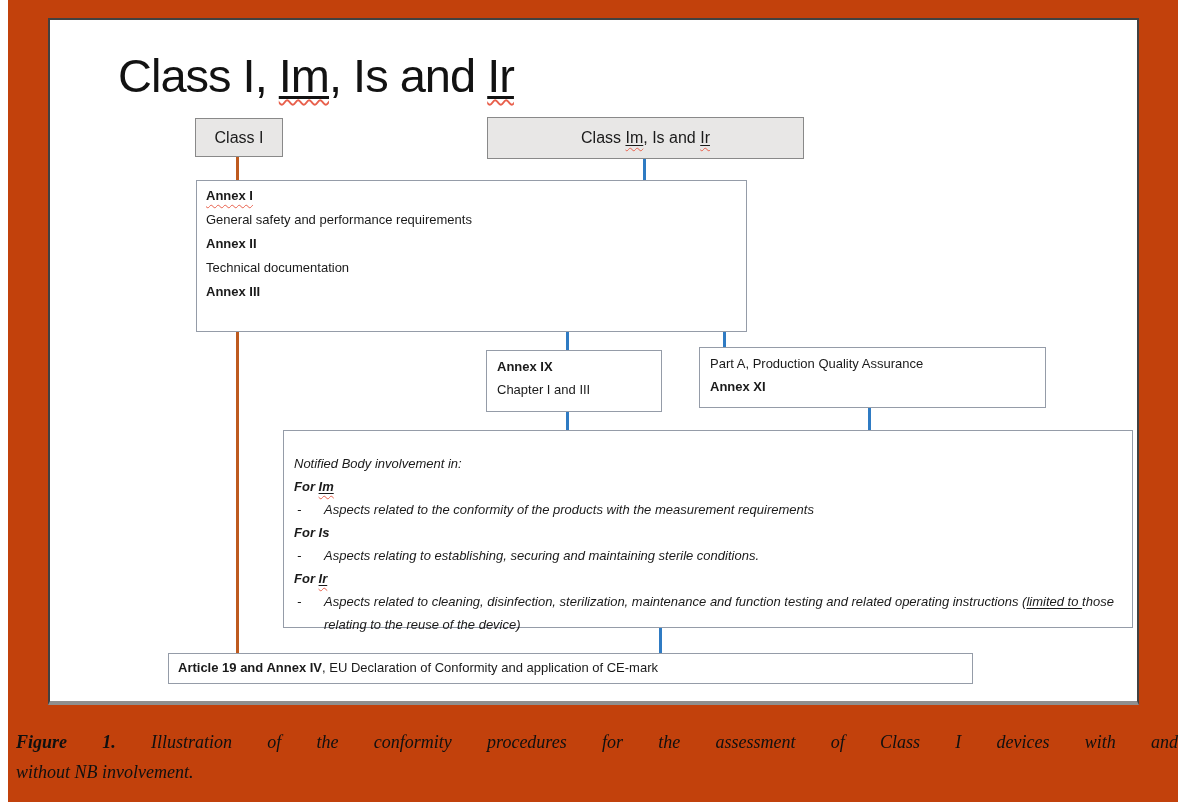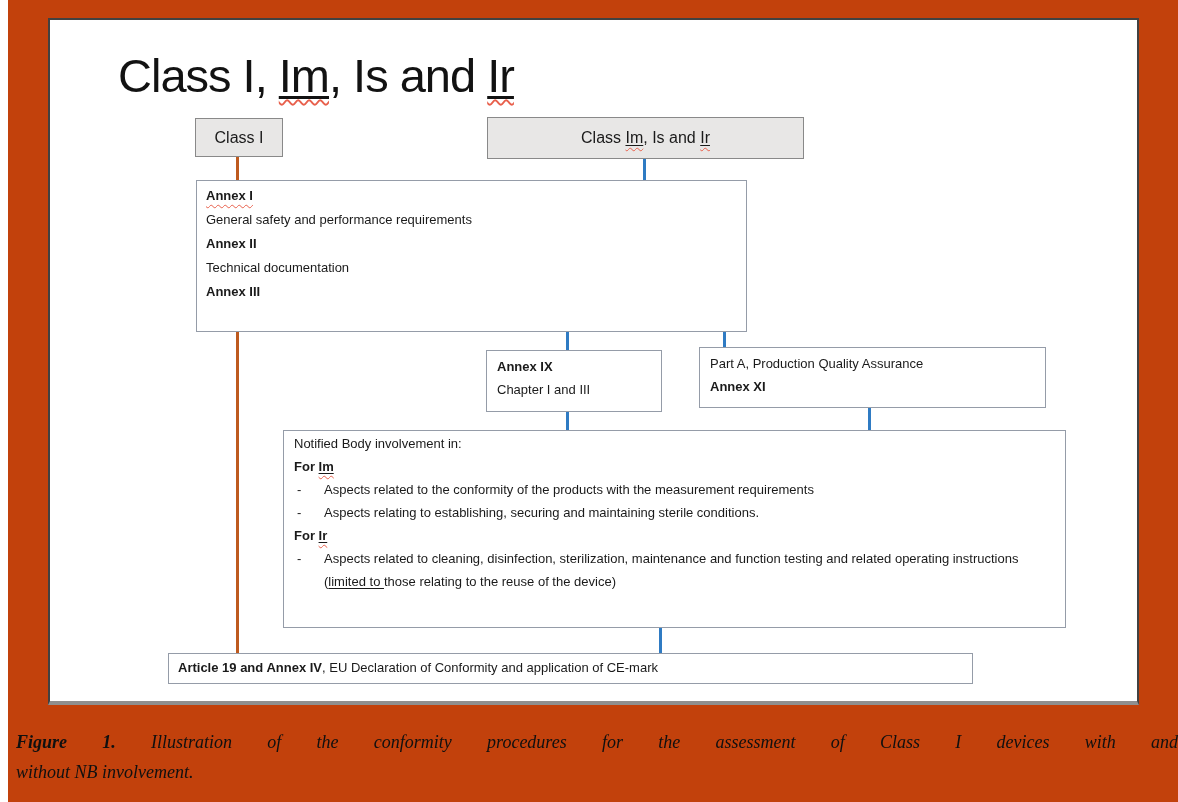--- a/index.html
+++ b/index.html
@@ -18,21 +18,21 @@
   .u{text-decoration:underline;text-decoration-thickness:1.3px;text-underline-offset:2px;}
   .w{text-decoration:underline wavy #e8604c;text-decoration-thickness:1px;text-underline-offset:4px;}
   .fig-title .w{text-decoration-thickness:2px;text-underline-offset:7px;}
   .fig-title .u{text-decoration-thickness:2.5px;text-underline-offset:4px;}
   #box-class-i{left:145px;top:98px;width:88px;height:39px;font-size:16px;}
   #box-class-im{left:437px;top:97px;width:317px;height:42px;font-size:16px;}
   #box-class-im .line{line-height:39px;}
   #box-annex-123{left:146px;top:160px;width:551px;height:152px;padding:3px 9px;}
   #box-annex-ix{left:436px;top:330px;width:176px;height:62px;padding:4px 10px;line-height:23px;}
   #box-annex-xi{left:649px;top:327px;width:347px;height:61px;padding:4px 10px;line-height:23px;}
-  #box-nb{left:233px;top:410px;width:783px;height:198px;padding:1px 10px;line-height:23px;}
+  #box-nb{left:233px;top:410px;width:850px;height:198px;padding:21px 10px;line-height:23px;font-style:italic;}
   #box-article{left:118px;top:633px;width:805px;height:31px;padding:0 0 0 9px;line-height:28px;}
   .bullet-line{display:flex;}
   .dash{flex:0 0 30px;padding-left:3px;box-sizing:border-box;}
   .btxt{flex:1;}
   
   .vline{position:absolute;width:3px;z-index:1;}
   .orange{background:#be5a1f;}
   .blue{background:#2f7bc3;}
   #c-orange{left:186px;top:137px;height:496px;}
   #c-b1{left:593px;top:137px;height:24px;}
@@ -88,20 +88,21 @@
         <div class="line"><span>Part A, Production Quality Assurance</span></div>
         <div class="line"><span class="b">Annex XI</span></div>
       </div>
     <div class="dbox" id="box-nb">
         <div class="line"><span>Notified Body involvement in:</span></div>
         <div class="line"><span class="b">For </span><span class="w"><span class="b u">Im</span></span></div>
         <div class="line bullet-line">
           <span class="dash">-</span>
           <span class="btxt"><span>Aspects related to the conformity of the products with the measurement requirements</span></span>
         </div>
+        <div class="line"><span class="b">For Is</span></div>
         <div class="line bullet-line">
           <span class="dash">-</span>
           <span class="btxt"><span>Aspects relating to establishing, securing and maintaining sterile conditions.</span></span>
         </div>
         <div class="line"><span class="b">For </span><span class="w"><span class="b u">Ir</span></span></div>
         <div class="line bullet-line">
           <span class="dash">-</span>
           <span class="btxt"><span>Aspects related to cleaning, disinfection, sterilization, maintenance and function testing and related operating instructions (</span><span class="u">limited to </span><span>those relating to the reuse of the device)</span></span>
         </div>
       </div>

